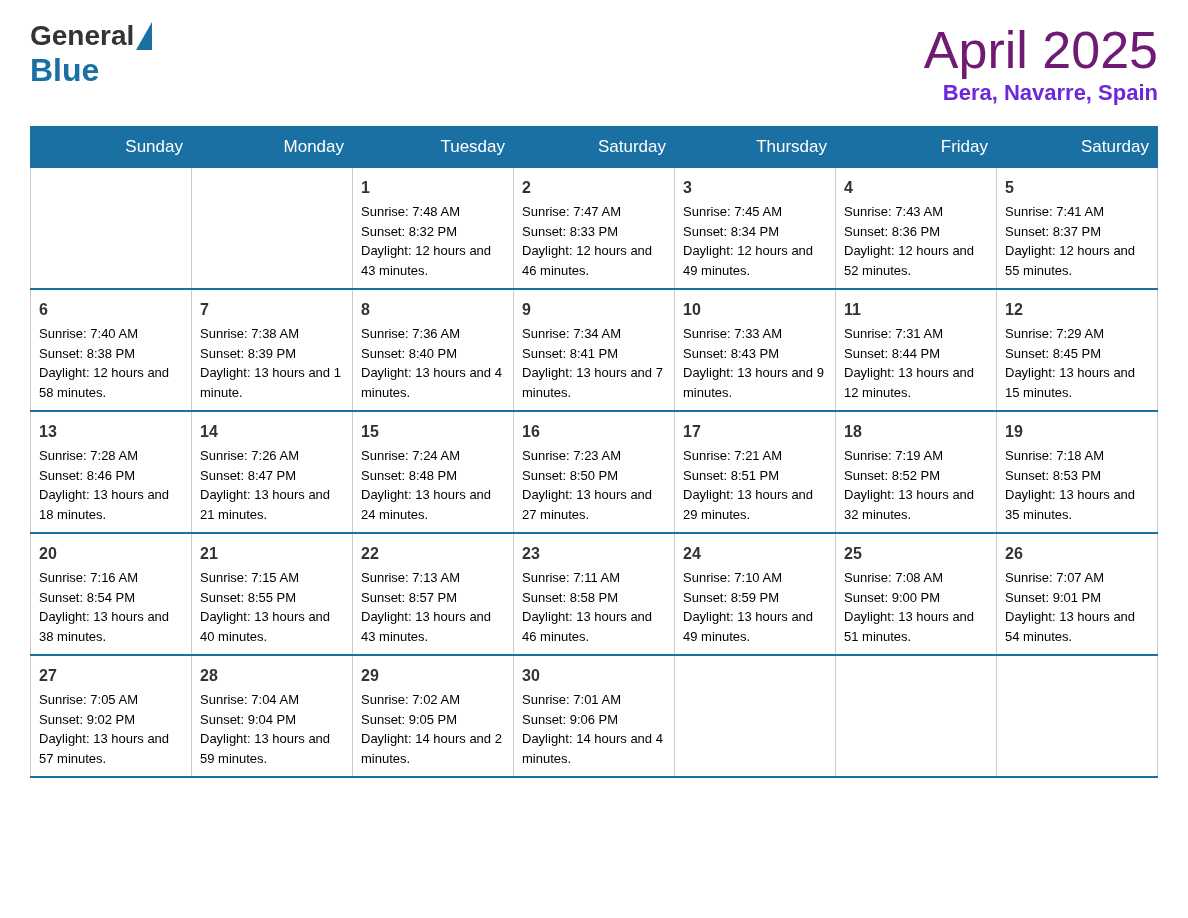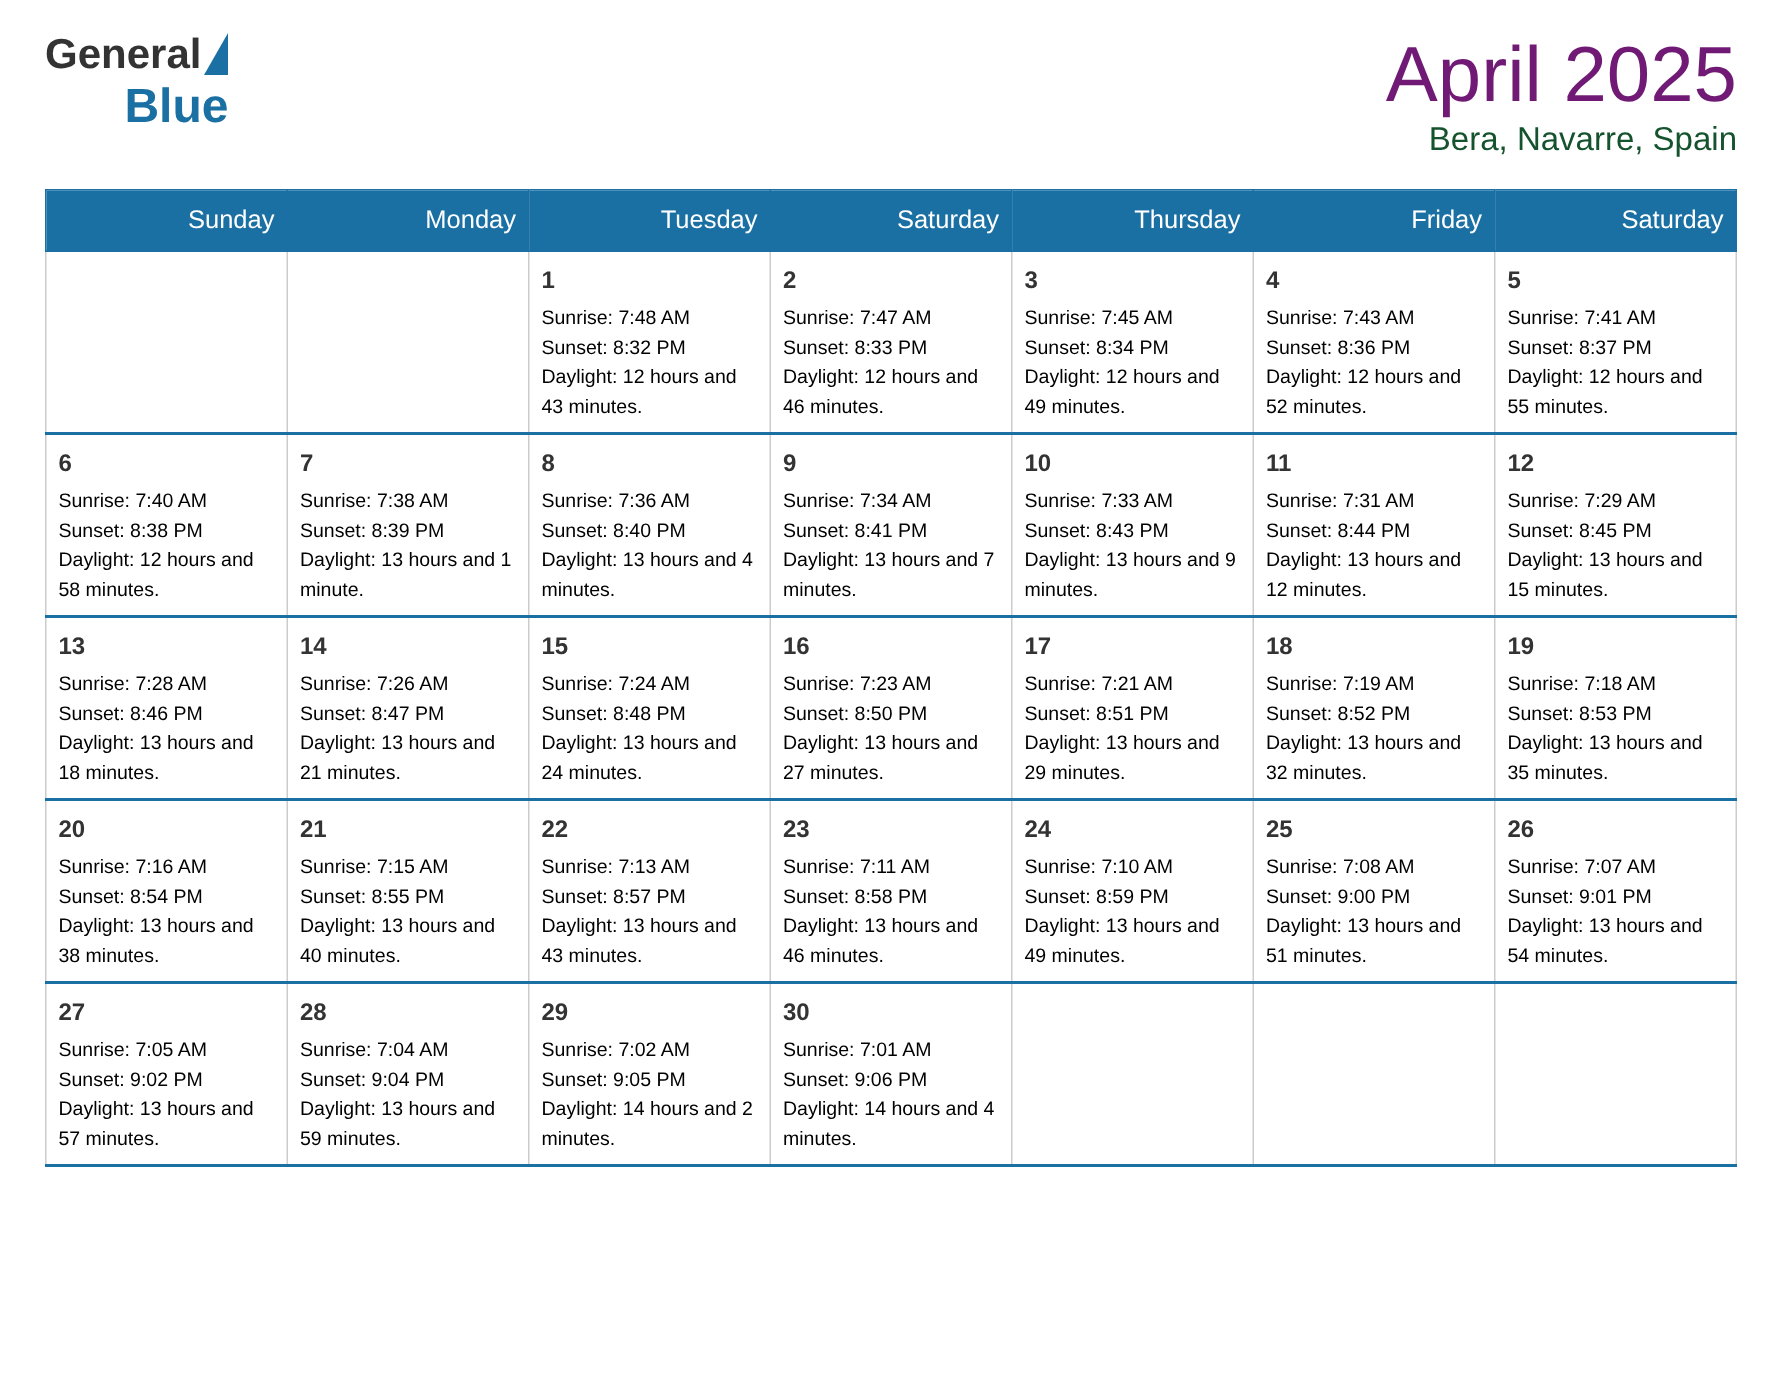--- a/index.html
+++ b/index.html
@@ -37,43 +37,43 @@
 
     .logo-blue {
       font-size: 32px;
       font-weight: bold;
       color: #1a6fa3;
     }
 
     .logo-wrapper {
       display: flex;
       flex-direction: column;
-      align-items: flex-end;
+      align-items: flex-start;
     }
 
     .logo-row {
       display: flex;
       align-items: flex-end;
       gap: 2px;
     }
 
     .title-block {
       text-align: right;
     }
 
     .month-title {
       font-size: 52px;
       color: #701a75;
       font-weight: normal;
     }
 
     .location-title {
       font-size: 22px;
-      color: #14532d;
-      font-weight: normal;
+      color: #6d28d9;
+      font-weight: bold;
     }
 
     .calendar-table {
       width: 100%;
       border-collapse: collapse;
       border: 1px solid #aaa;
     }
 
     .calendar-table thead tr th {
       background-color: #1a6fa3;

